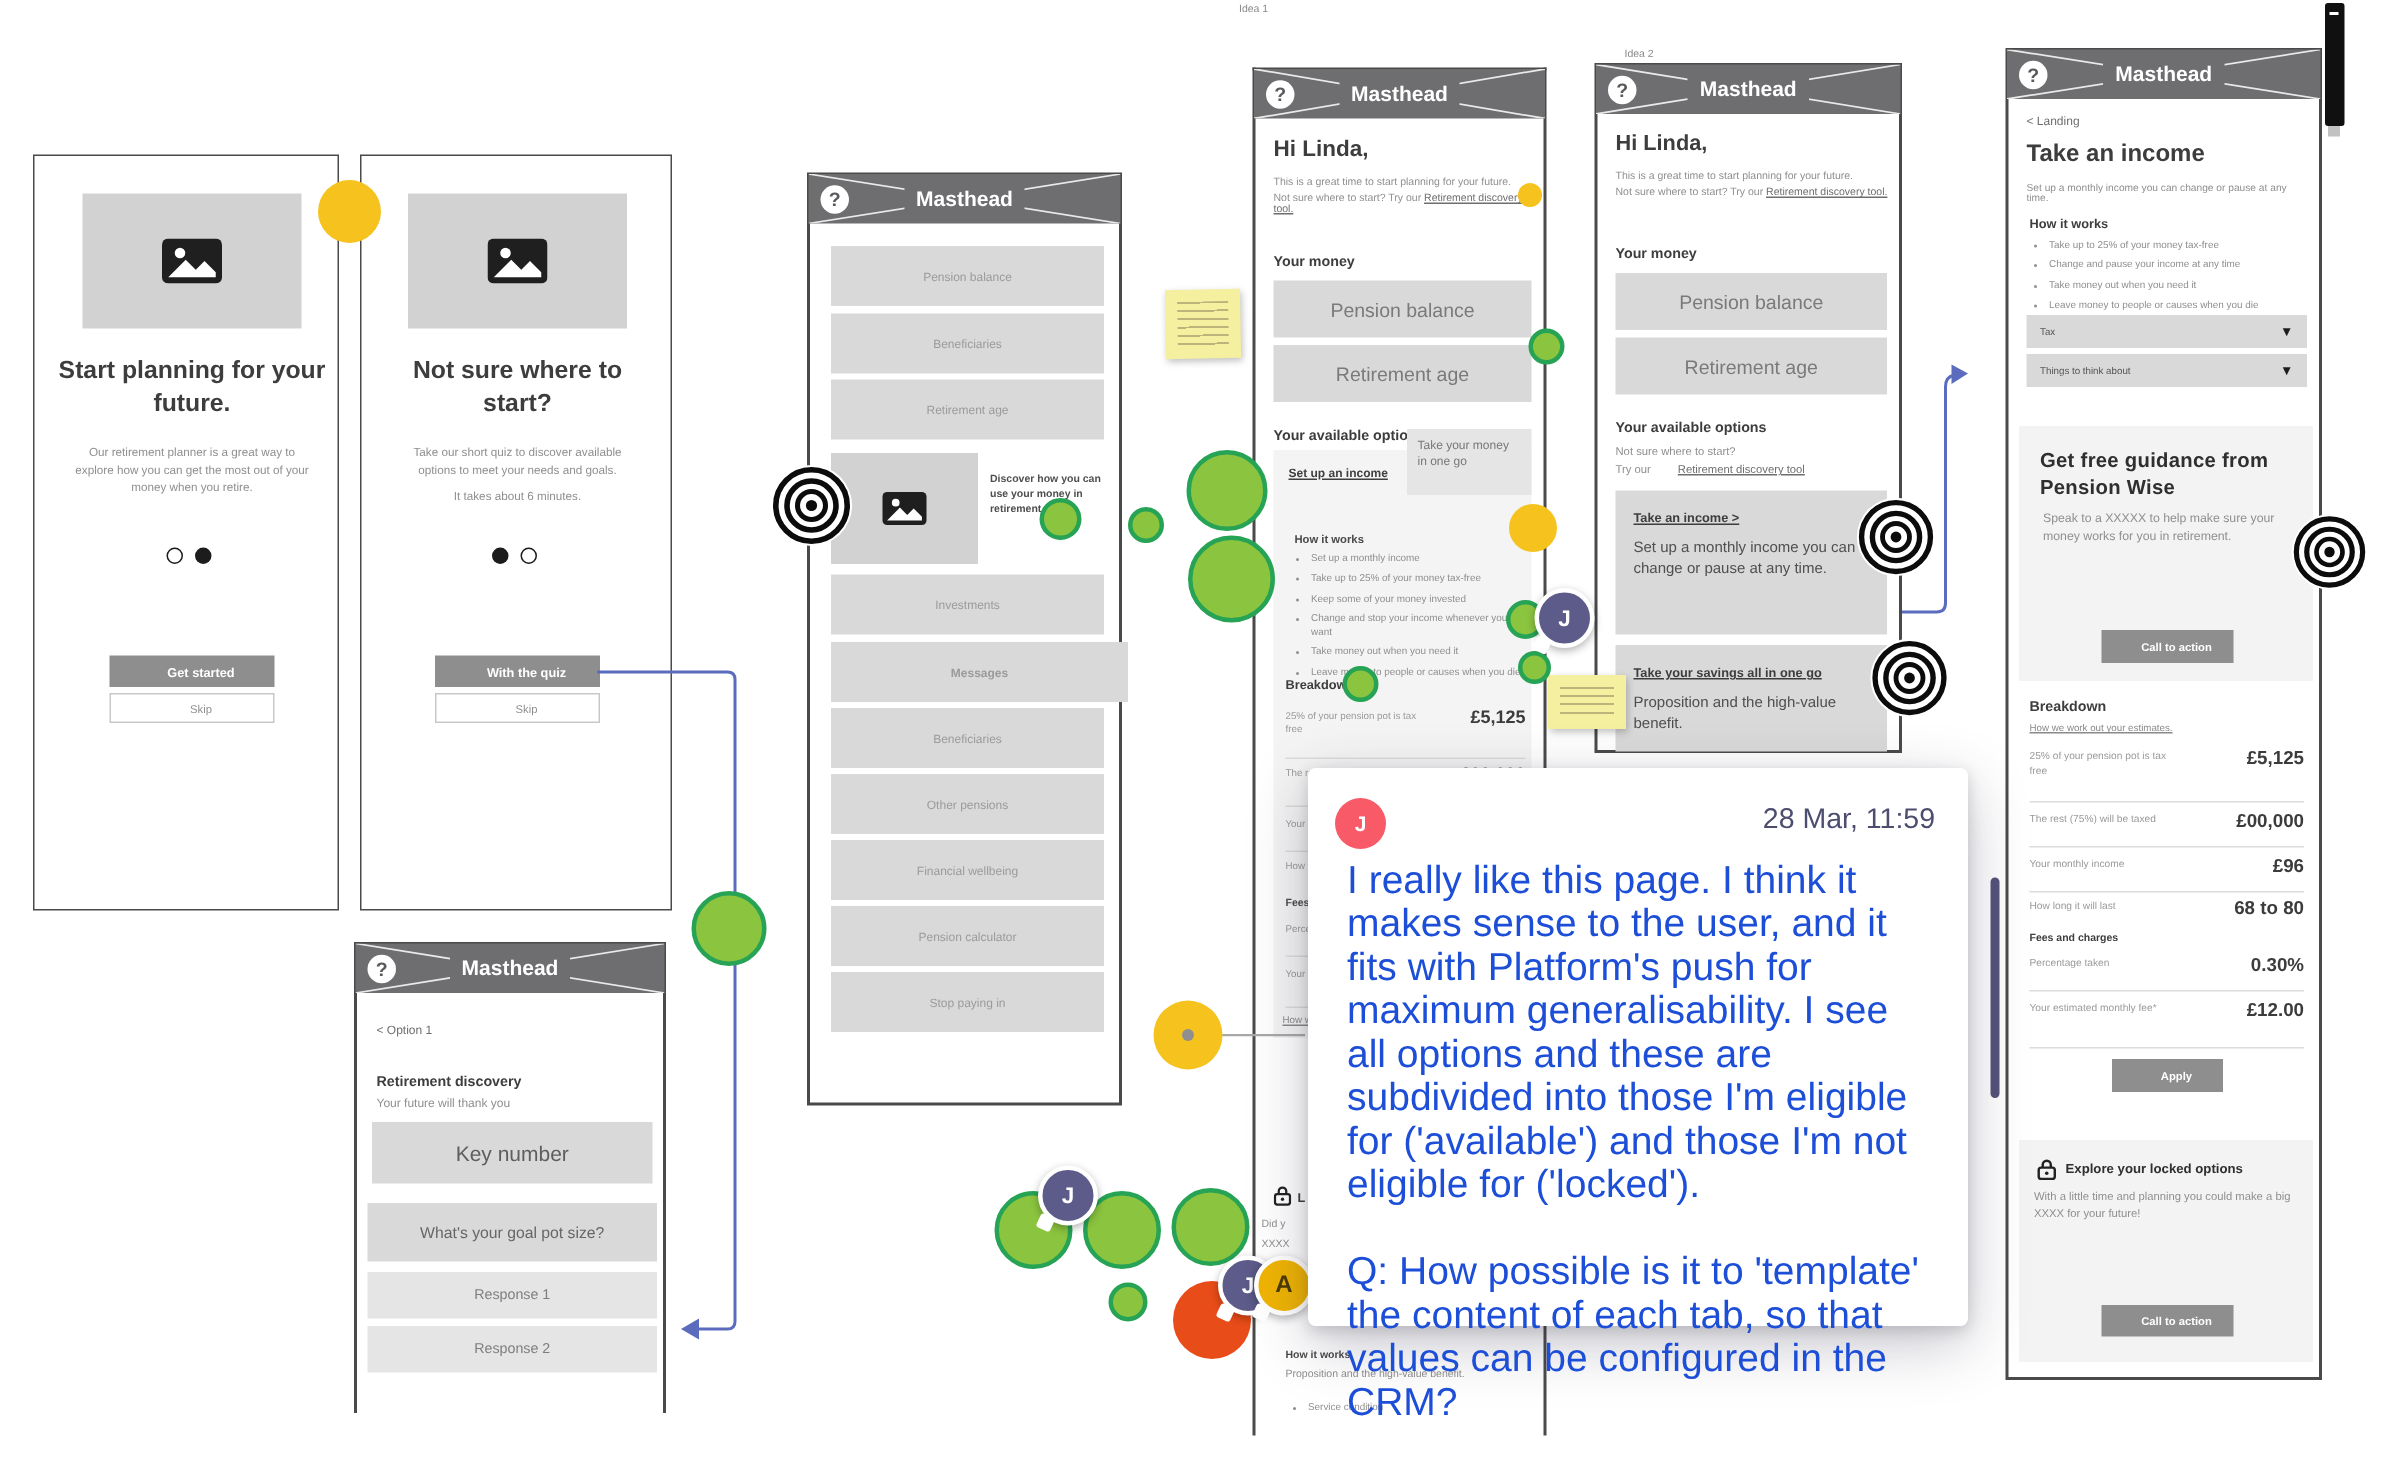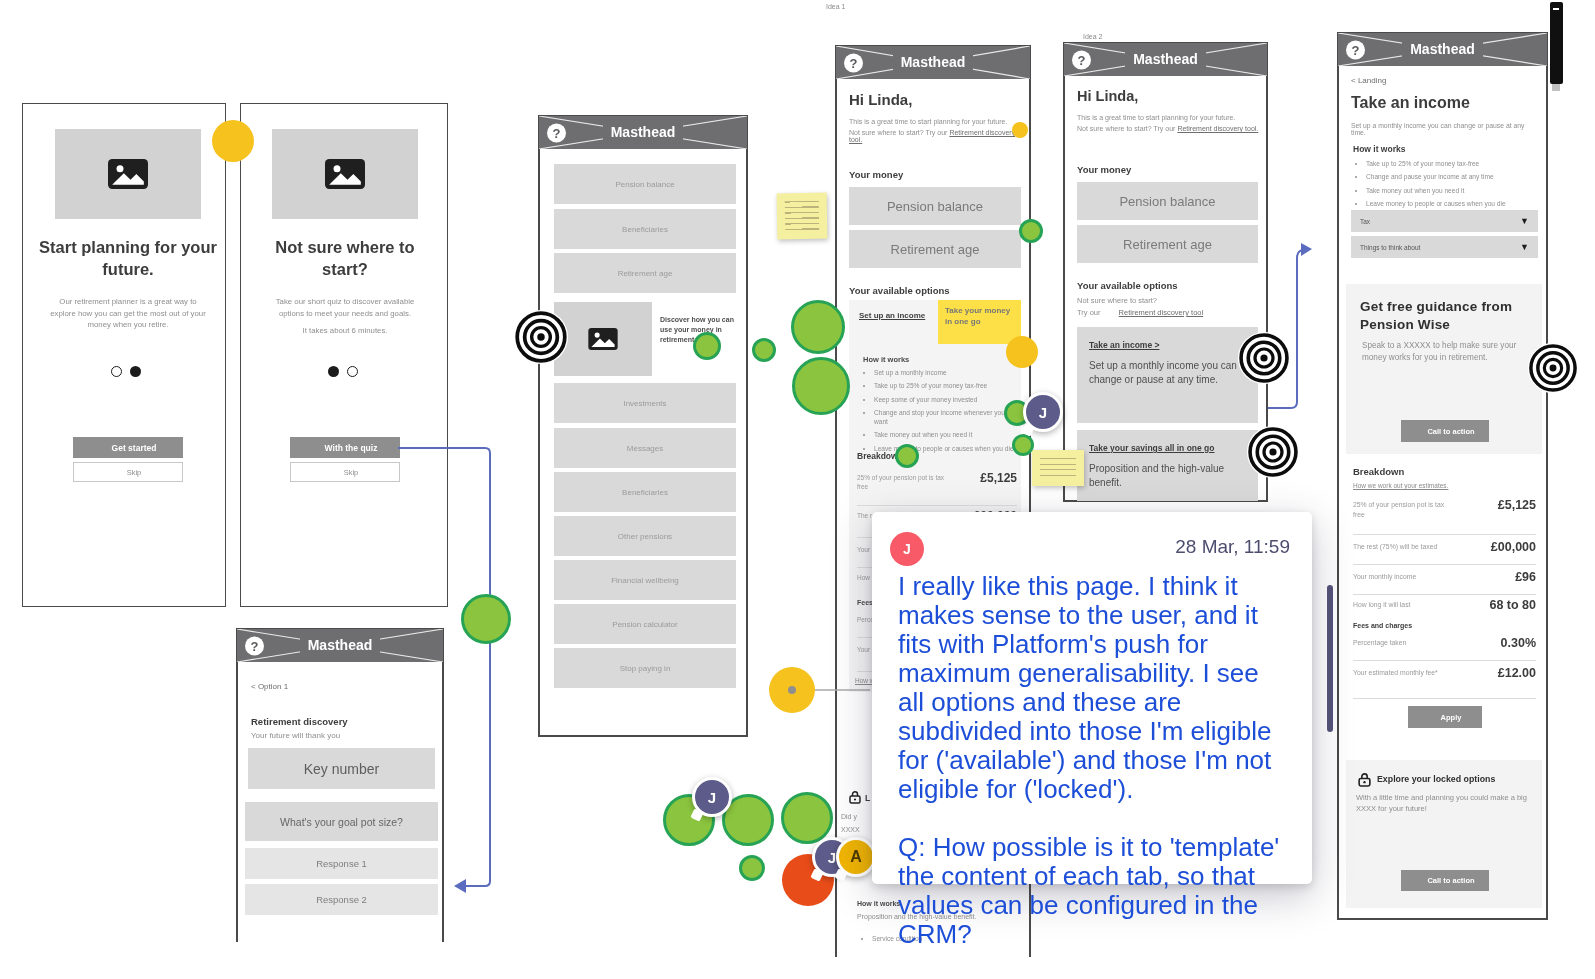--- a/index.html
+++ b/index.html
@@ -115,21 +115,21 @@
     <div class="ab gbox" style="left:14px;top:136px;width:182px;height:40px;font-size:8px;color:#9b9b9b;">Retirement age</div>
     <div class="ab imgbox" style="left:14px;top:185px;width:98px;height:74px;">
       <svg width="30" height="22" viewBox="0 0 24 18">
           <rect width="24" height="18" rx="2.5" fill="#1f1f1f"></rect>
           <circle cx="7.2" cy="5.8" r="2.1" fill="#fff"></circle>
           <path d="M2.5 15.5 L9.5 8.5 L13.5 12.5 L17 9 L21.5 13.5 V15.5 Z" fill="#fff"></path>
         </svg>
     </div>
     <div class="ab" style="left:120px;top:198px;width:80px;font-size:7px;font-weight:bold;color:#4e4e4e;line-height:1.45;">Discover how you can use your money in retirement</div>
     <div class="ab gbox" style="left:14px;top:266px;width:182px;height:40px;font-size:8px;color:#9b9b9b;">Investments</div>
-    <div class="ab gbox" style="left:14px;top:311px;width:182px;height:40px;font-size:8px;color:#9b9b9b;">Messages</div>
+    <div class="ab gbox" style="left:14px;top:311px;width:198px;height:40px;font-size:8px;color:#9b9b9b;font-weight:bold;">Messages</div>
     <div class="ab gbox" style="left:14px;top:355px;width:182px;height:40px;font-size:8px;color:#9b9b9b;">Beneficiaries</div>
     <div class="ab gbox" style="left:14px;top:399px;width:182px;height:40px;font-size:8px;color:#9b9b9b;">Other pensions</div>
     <div class="ab gbox" style="left:14px;top:443px;width:182px;height:40px;font-size:8px;color:#9b9b9b;">Financial wellbeing</div>
     <div class="ab gbox" style="left:14px;top:487px;width:182px;height:40px;font-size:8px;color:#9b9b9b;">Pension calculator</div>
     <div class="ab gbox" style="left:14px;top:531px;width:182px;height:40px;font-size:8px;color:#9b9b9b;">Stop paying in</div>
   </div>
 
   <div class="ab" style="left:826px;top:3px;font-size:7px;color:#8a8a8a;z-index:2;">Idea 1</div>
   <div class="phone" style="left:835px;top:45px;width:196px;height:912px;border-bottom:none;">
     <div class="masthead">
@@ -142,21 +142,21 @@
     </div>
     <div class="ab bold" style="left:12px;top:44px;font-size:15px;">Hi Linda,</div>
     <div class="ab small" style="left:12px;top:71px;font-size:7px;">This is a great time to start planning for your future.</div>
     <div class="ab small" style="left:12px;top:82px;font-size:7px;"><span>Not sure where to start? Try our </span><span class="link" style="color:#6e6e6e;">Retirement discovery tool.</span></div>
     <div class="ab bold" style="left:12px;top:122px;font-size:9.5px;">Your money</div>
     <div class="ab gbox" style="left:12px;top:140px;width:172px;height:38px;font-size:13px;color:#7a7a7a;">Pension balance</div>
     <div class="ab gbox" style="left:12px;top:183px;width:172px;height:38px;font-size:13px;color:#7a7a7a;">Retirement age</div>
     <div class="ab bold" style="left:12px;top:238px;font-size:9.5px;">Your available options</div>
     <div class="ab" style="left:12px;top:253px;width:172px;height:392px;background:#f4f4f4;"></div>
     <div class="ab" style="left:22px;top:264px;font-size:8px;font-weight:600;color:#3f3f3f;text-decoration:underline;">Set up an income</div>
-    <div class="ab" style="left:101px;top:253px;width:83px;height:44px;background:#fde047;padding:6px 7px;font-size:8px;color:#777;line-height:1.35;font-weight:bold;">Take your money in one go</div>
+    <div class="ab" style="left:101px;top:239px;width:83px;height:44px;background:#e5e5e5;padding:6px 7px;font-size:8px;color:#777;line-height:1.35;">Take your money in one go</div>
     <div class="ab" style="left:26px;top:308px;font-size:7.5px;font-weight:bold;color:#4a4a4a;">How it works</div>
     <ul class="bullets ab" style="left:27px;top:322px;width:152px;">
       <li>Set up a monthly income</li>
       <li>Take up to 25% of your money tax-free</li>
       <li>Keep some of your money invested</li>
       <li>Change and stop your income whenever you want</li>
       <li>Take money out when you need it</li>
       <li>Leave money to people or causes when you die</li>
     </ul>
     <div class="ab" style="left:20px;top:404px;font-size:8.5px;font-weight:bold;color:#3d3d3d;">Breakdown</div>

